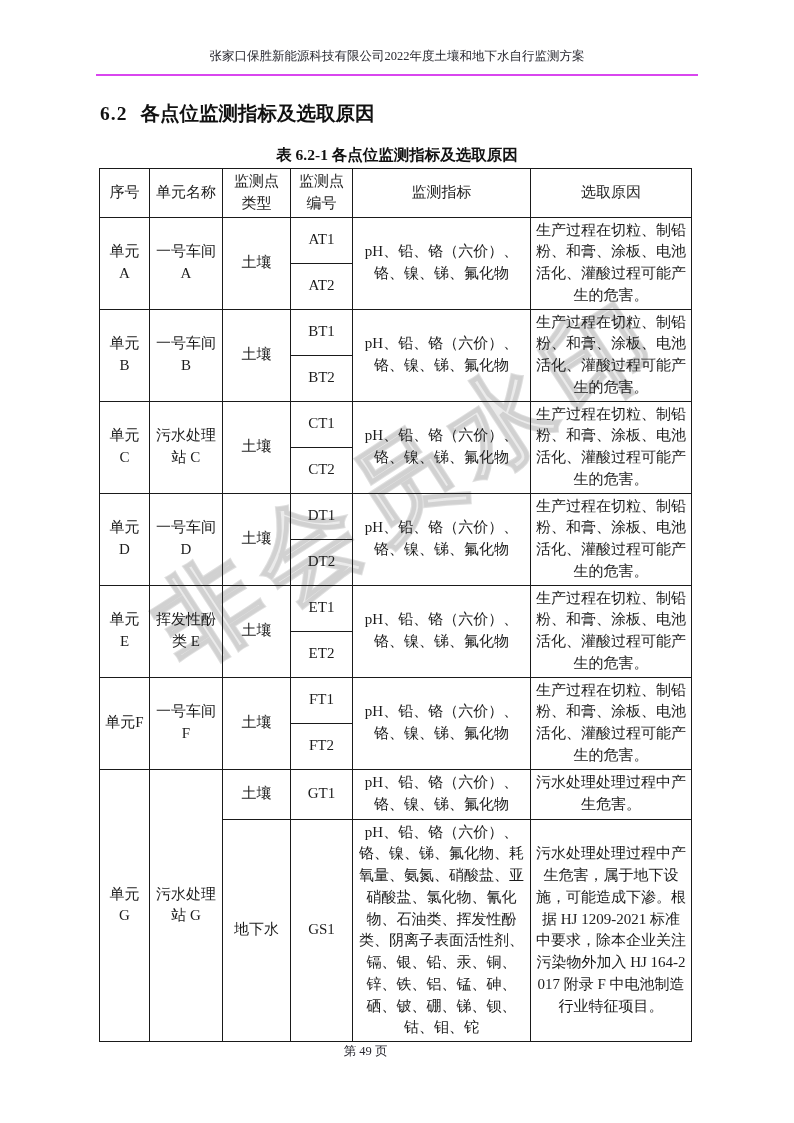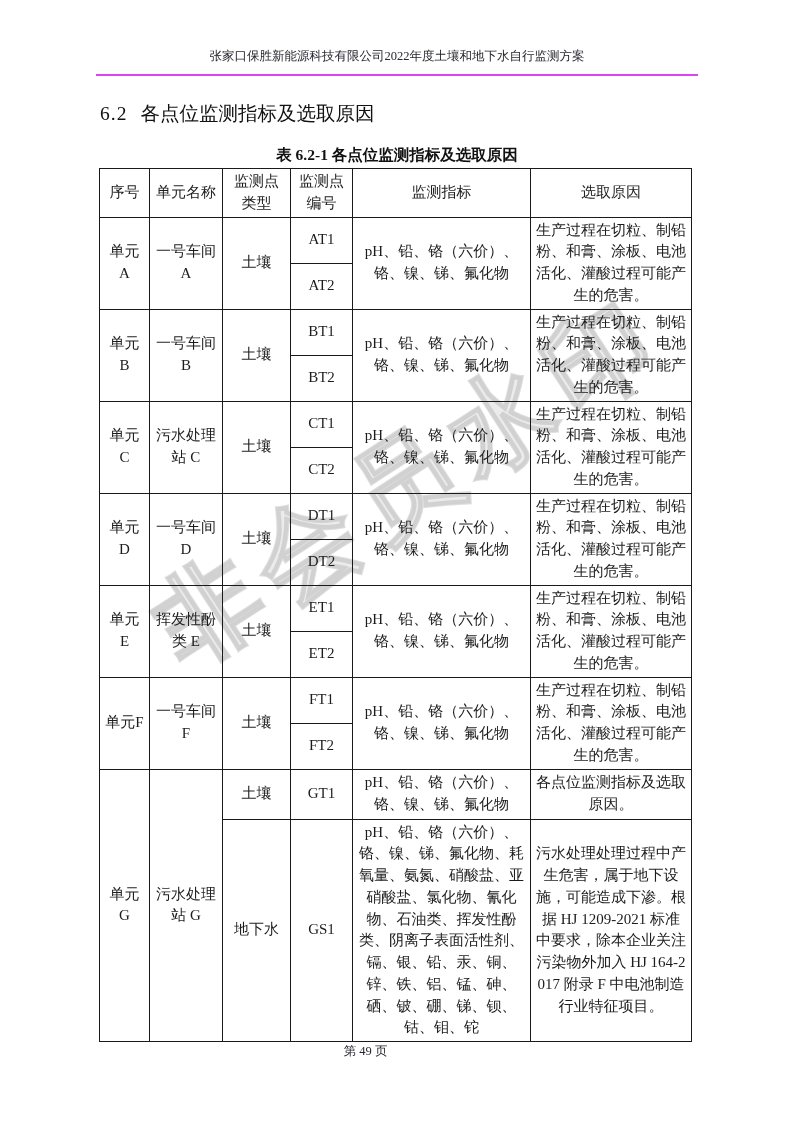--- a/index.html
+++ b/index.html
@@ -36,21 +36,21 @@
     color: #26262e;
     padding-bottom: 9px;
     border-bottom: 2px solid #d946ef;
     z-index: 1;
   }
 
   .section-heading {
     position: absolute;
     left: 100px; top: 100px;
     font-size: 19.5px;
-    font-weight: normal;
+    font-weight: bold;
     color: #111;
     z-index: 1;
   }
   .section-heading .num { margin-right: 13px; letter-spacing: 1px; }
 
   .table-title {
     position: absolute;
     left: 96px; top: 145px; width: 602px;
     text-align: center;
     font-size: 15.5px;
@@ -206,21 +206,21 @@
     <tr class="h-sub">
       <td>FT2</td>
     </tr>
 
     <tr class="h-gsoil">
       <td class="c-id" rowspan="2">单元G</td>
       <td class="c-name" rowspan="2">污水处理站 G</td>
       <td>土壤</td>
       <td>GT1</td>
       <td class="c-ind">pH、铅、铬（六价）、铬、镍、锑、氟化物</td>
-      <td class="c-reason">各点位监测指标及选取原因。</td>
+      <td class="c-reason">污水处理处理过程中产生危害。</td>
     </tr>
     <tr class="h-gwater">
       <td>地下水</td>
       <td>GS1</td>
       <td class="c-ind">pH、铅、铬（六价）、铬、镍、锑、氟化物、耗氧量、氨氮、硝酸盐、亚硝酸盐、氯化物、氰化物、石油类、挥发性酚类、阴离子表面活性剂、镉、银、铅、汞、铜、锌、铁、铝、锰、砷、硒、铍、硼、锑、钡、钴、钼、铊</td>
       <td class="c-reason">污水处理处理过程中产生危害，属于地下设施，可能造成下渗。根据 HJ 1209-2021 标准中要求，除本企业关注污染物外加入 HJ 164-2017 附录 F 中电池制造行业特征项目。</td>
     </tr>
   </tbody>
     </table>
 

